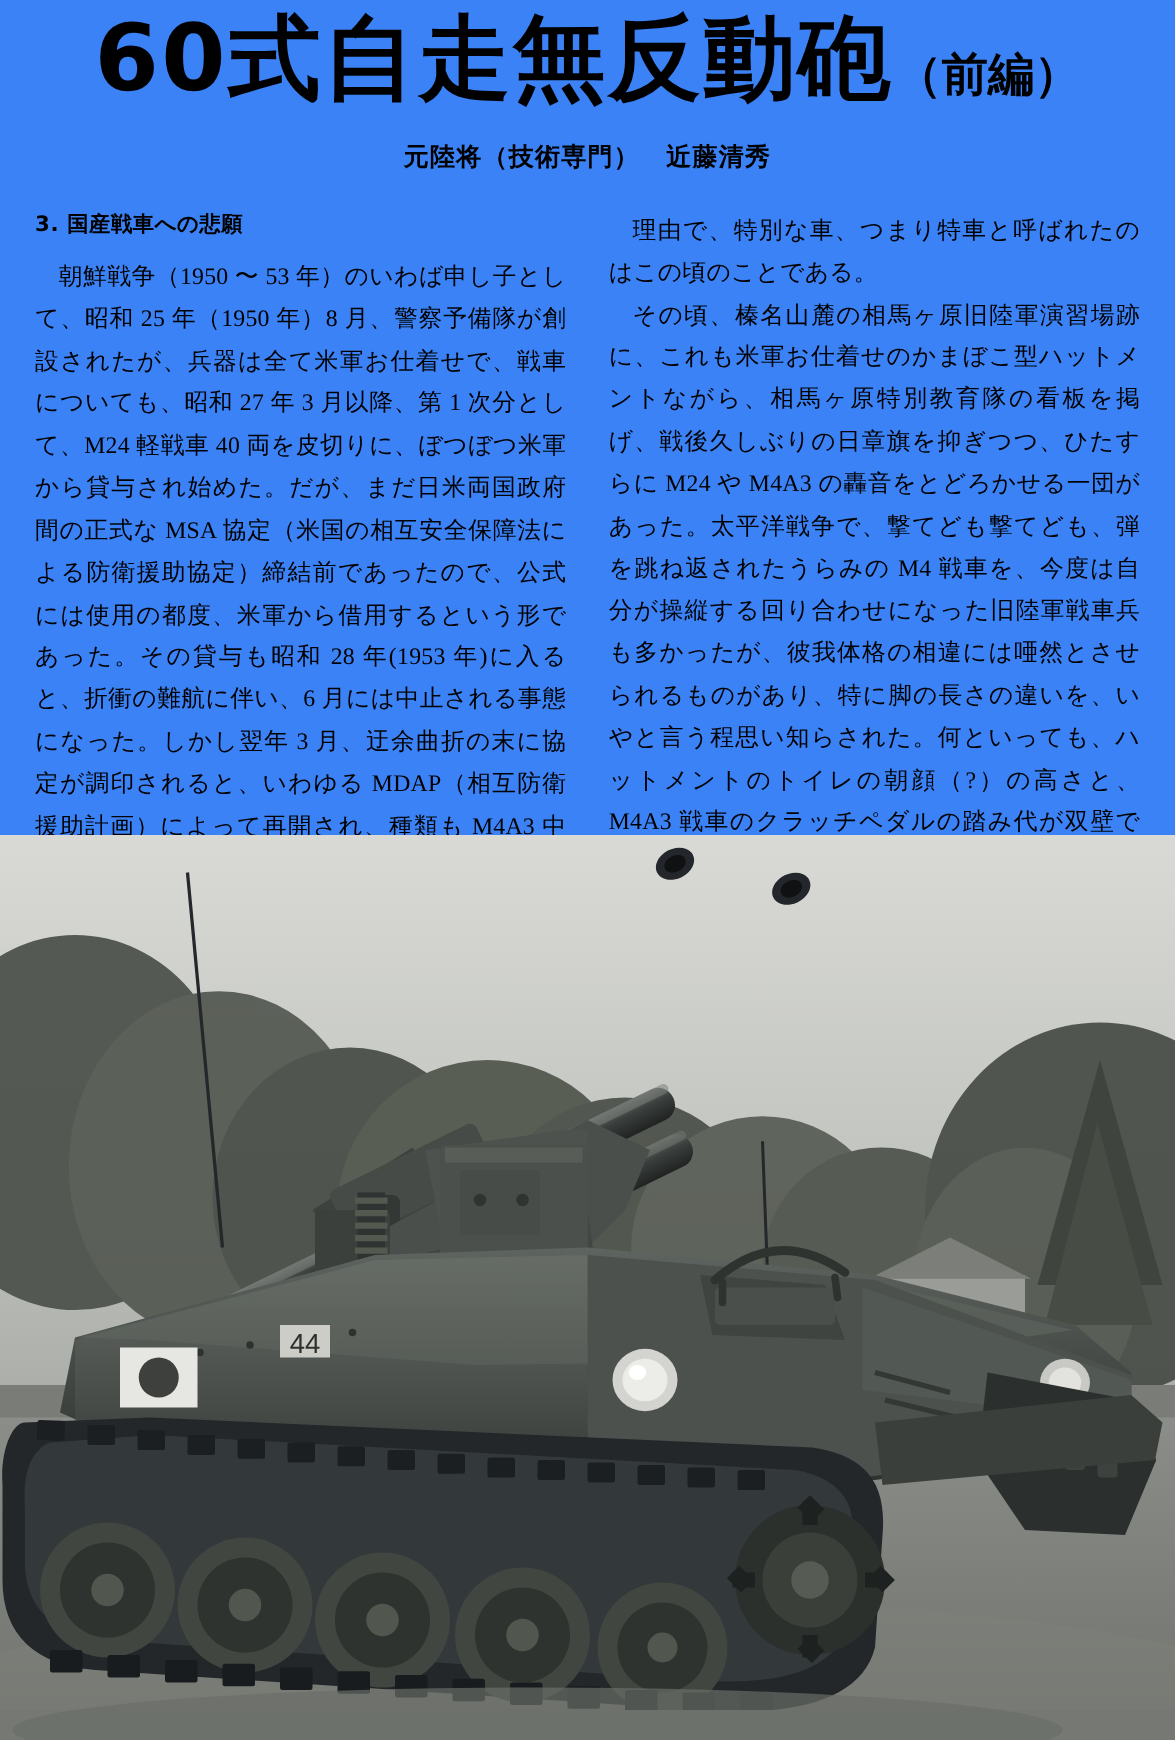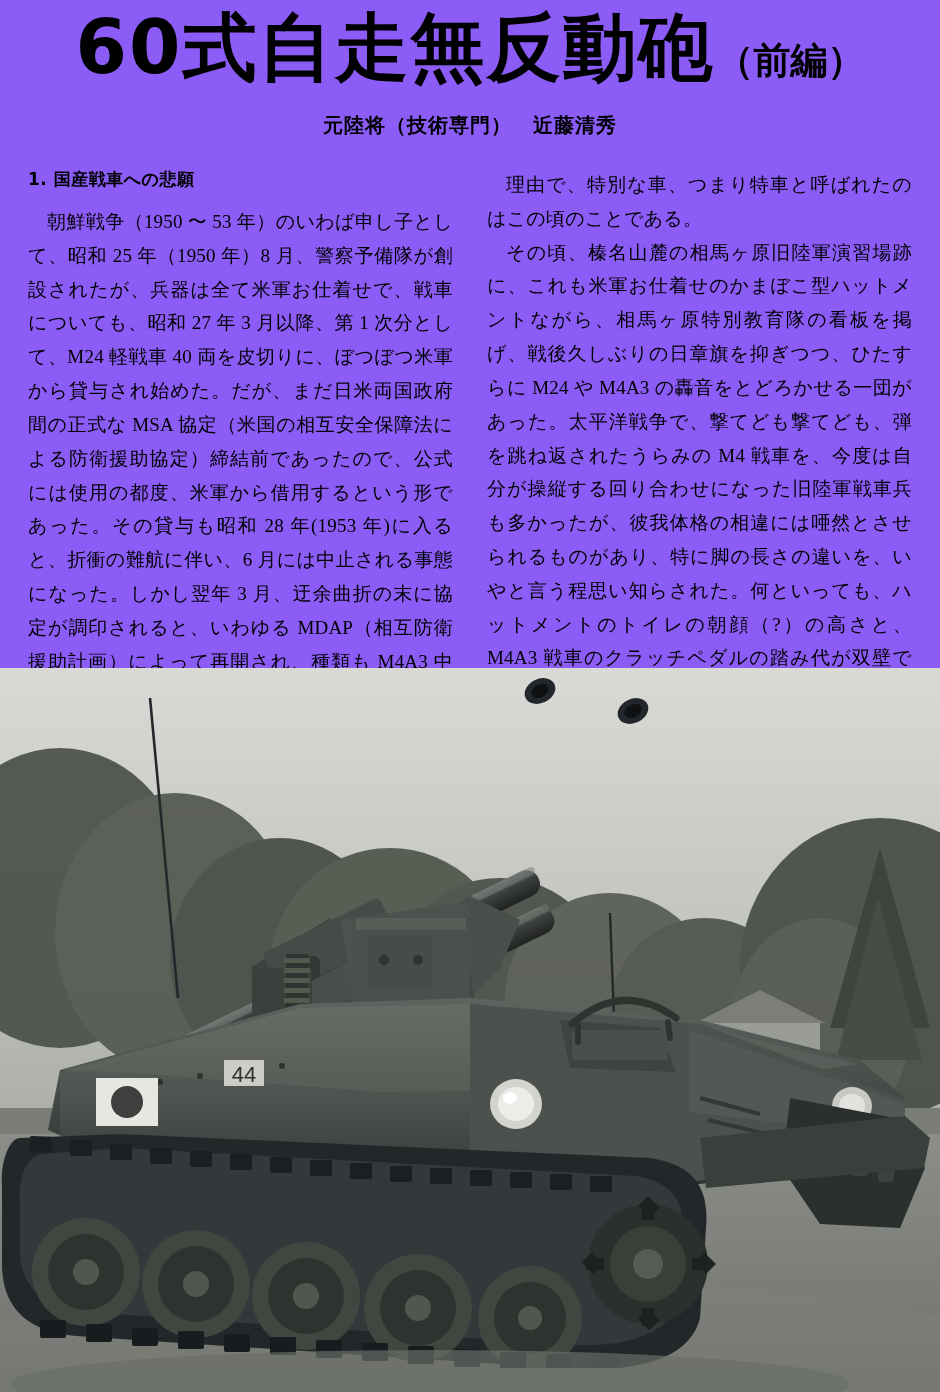--- a/index.html
+++ b/index.html
@@ -14,21 +14,21 @@
     font-family: "Liberation Serif", "DejaVu Serif", serif;
     color: #000;
     overflow: hidden;
   }
 
   .page {
     position: absolute;
     left: 0; top: 0;
     width: 940px;
     height: 1132px;
-    background: #8b5cf6;
+    background: #3b82f6;
   }
 
   
   .title-row {
     position: absolute;
     left: 0;
     top: 10px;
     width: 940px;
     display: flex;
     align-items: baseline;
@@ -116,21 +116,21 @@
   <div class="title-row">
     <span class="title-main">60式自走無反動砲</span>
     <span class="title-sub">（前編）</span>
   </div>
 
   <div class="byline">元陸将（技術専門）　近藤清秀</div>
 
   <div class="columns">
 
     <div class="col col-left">
-      <h2 class="section-head">1. 国産戦車への悲願</h2>
+      <h2 class="section-head">3. 国産戦車への悲願</h2>
       <p class="para">朝鮮戦争（1950 〜 53 年）のいわば申し子として、昭和 25 年（1950 年）8 月、警察予備隊が創設されたが、兵器は全て米軍お仕着せで、戦車についても、昭和 27 年 3 月以降、第 1 次分として、M24 軽戦車 40 両を皮切りに、ぼつぼつ米軍から貸与され始めた。だが、まだ日米両国政府間の正式な MSA 協定（米国の相互安全保障法による防衛援助協定）締結前であったので、公式には使用の都度、米軍から借用するという形であった。その貸与も昭和 28 年(1953 年)に入ると、折衝の難航に伴い、6 月には中止される事態になった。しかし翌年 3 月、迂余曲折の末に協定が調印されると、いわゆる MDAP（相互防衛援助計画）によって再開され、種類も M4A3 中戦車が多くなった。戦車という名前が、戦力なき軍隊が持つのはけしからんという</p>
     </div>
 
     <div class="col col-right">
       <p class="para">理由で、特別な車、つまり特車と呼ばれたのはこの頃のことである。</p>
       <p class="para">その頃、榛名山麓の相馬ヶ原旧陸軍演習場跡に、これも米軍お仕着せのかまぼこ型ハットメントながら、相馬ヶ原特別教育隊の看板を掲げ、戦後久しぶりの日章旗を抑ぎつつ、ひたすらに M24 や M4A3 の轟音をとどろかせる一団があった。太平洋戦争で、撃てども撃てども、弾を跳ね返されたうらみの M4 戦車を、今度は自分が操縦する回り合わせになった旧陸軍戦車兵も多かったが、彼我体格の相違には唖然とさせられるものがあり、特に脚の長さの違いを、いやと言う程思い知らされた。何といっても、ハットメントのトイレの朝顔（?）の高さと、M4A3 戦車のクラッチペダルの踏み代が双壁であった。</p>
       <p class="para">「どれ位の高さの足駄を履かせたらよいか」これが当時の戦車研究のテーマであった時代であるから、我</p>
     </div>
 
   </div>

